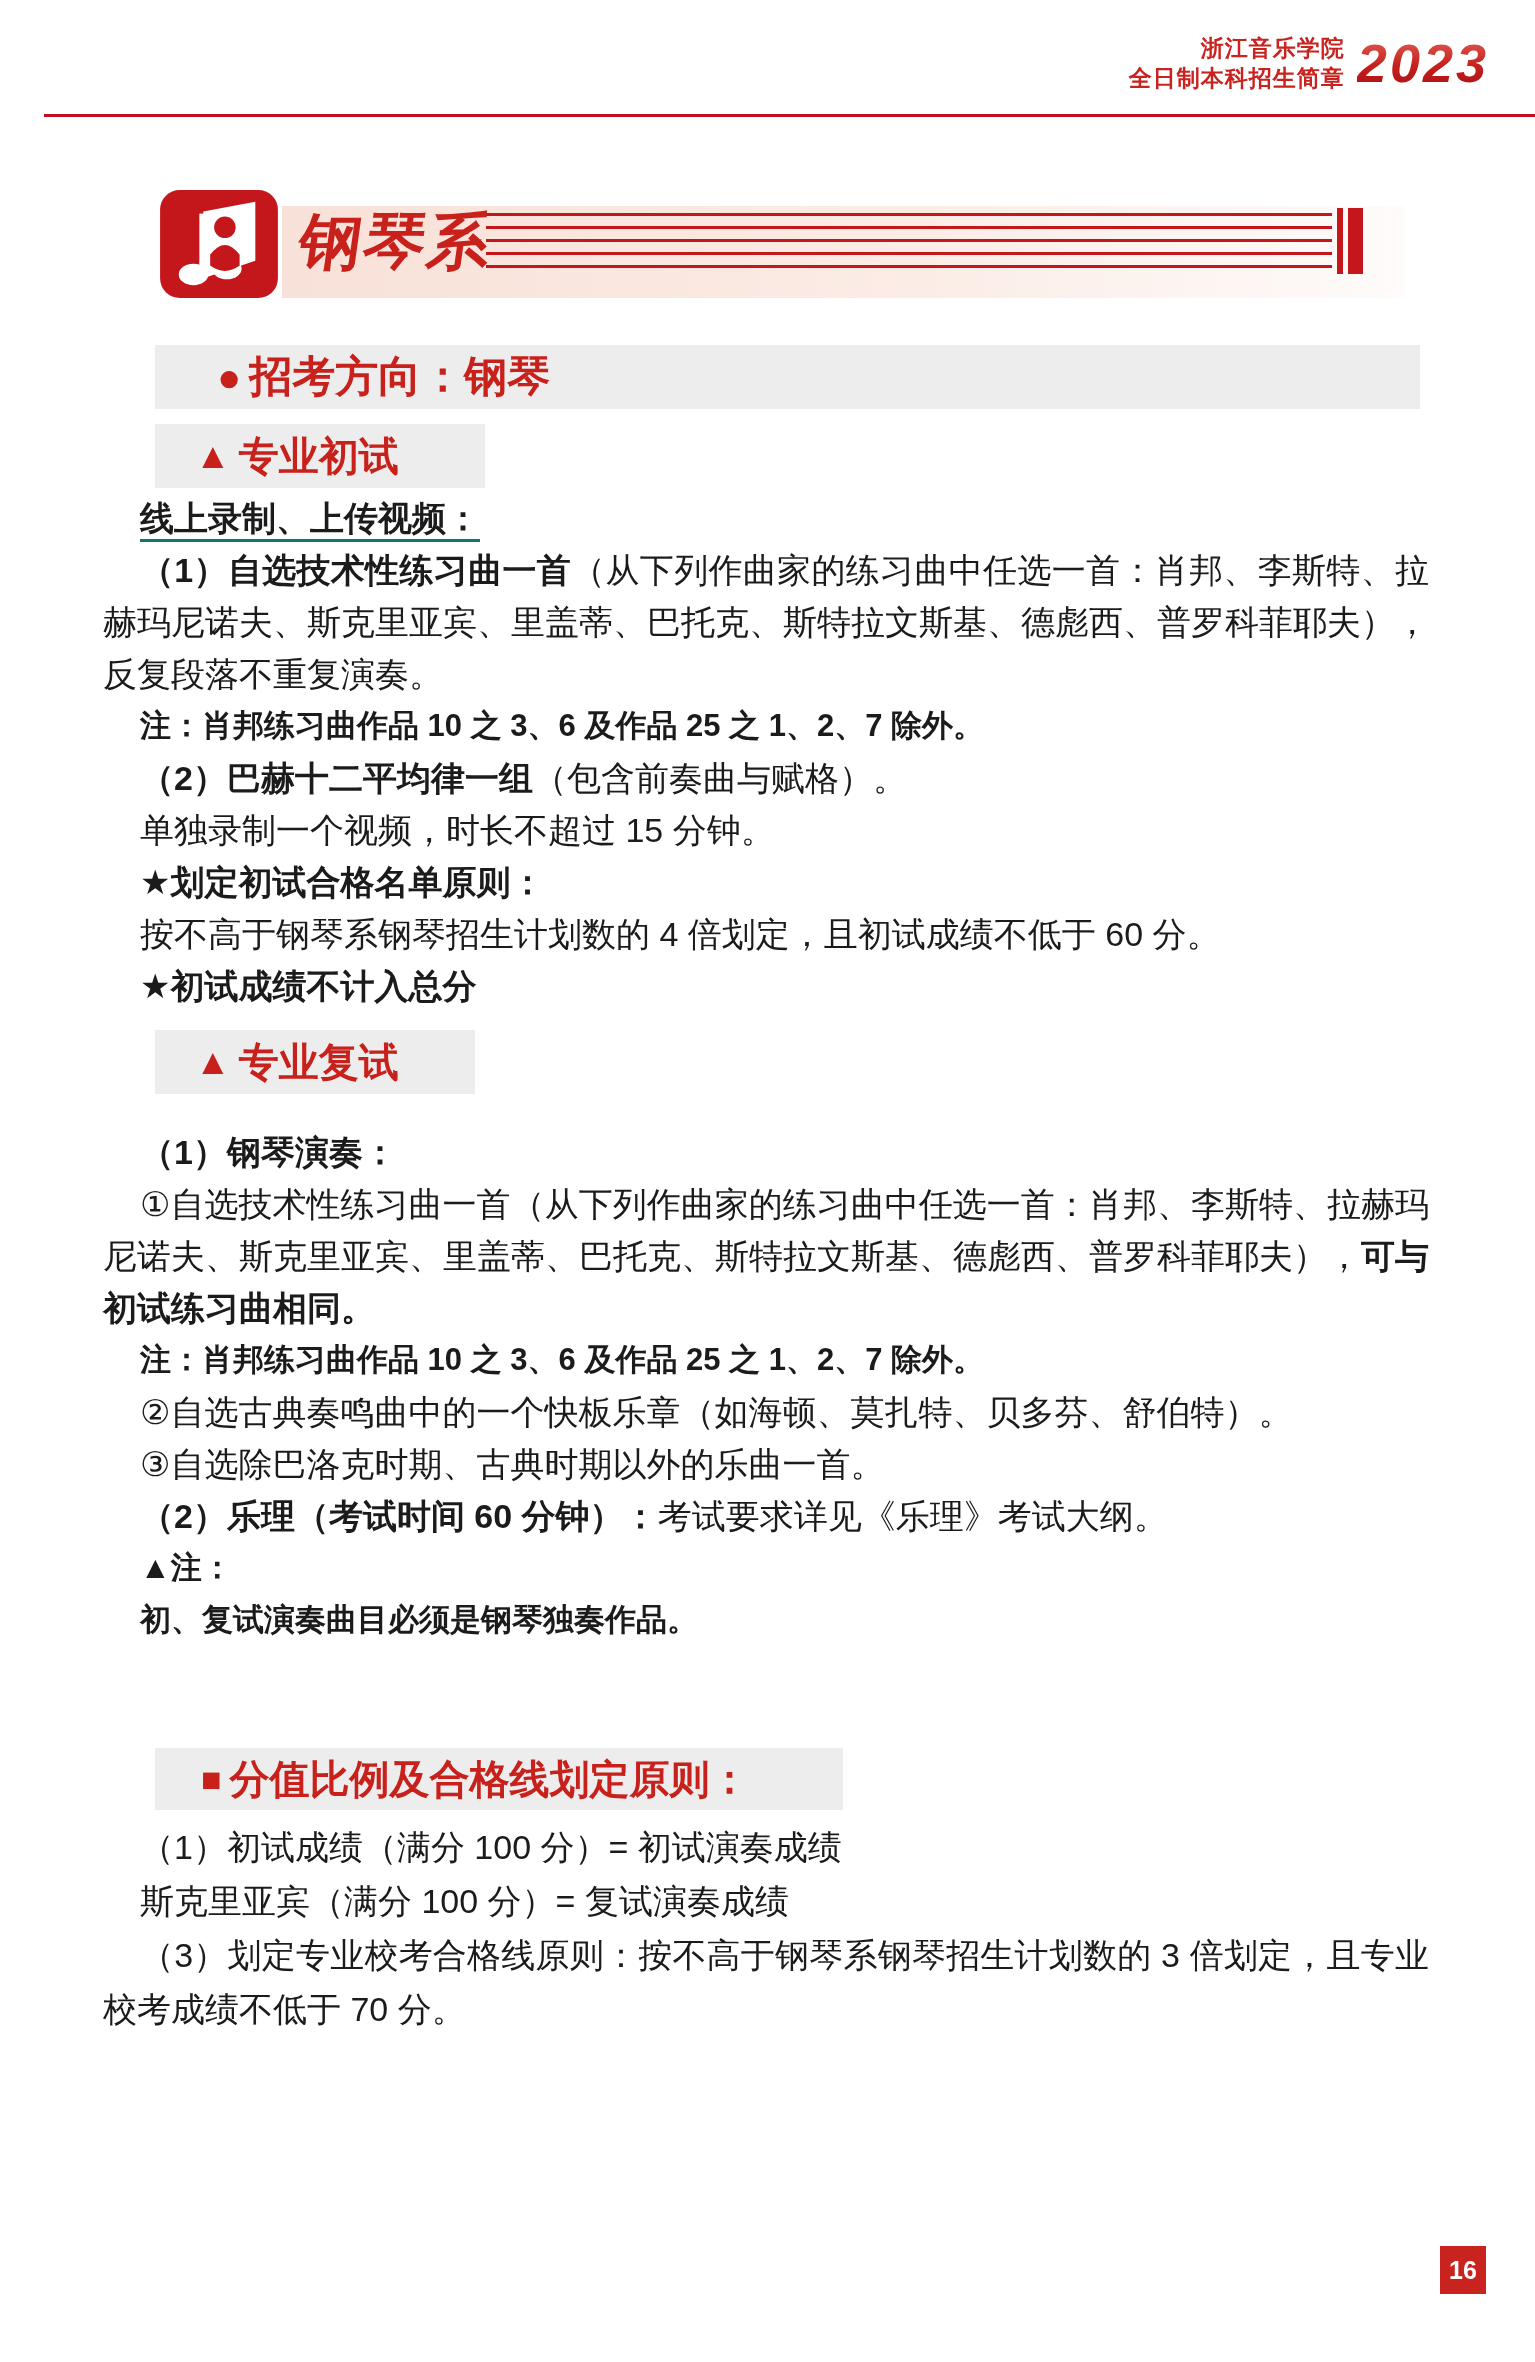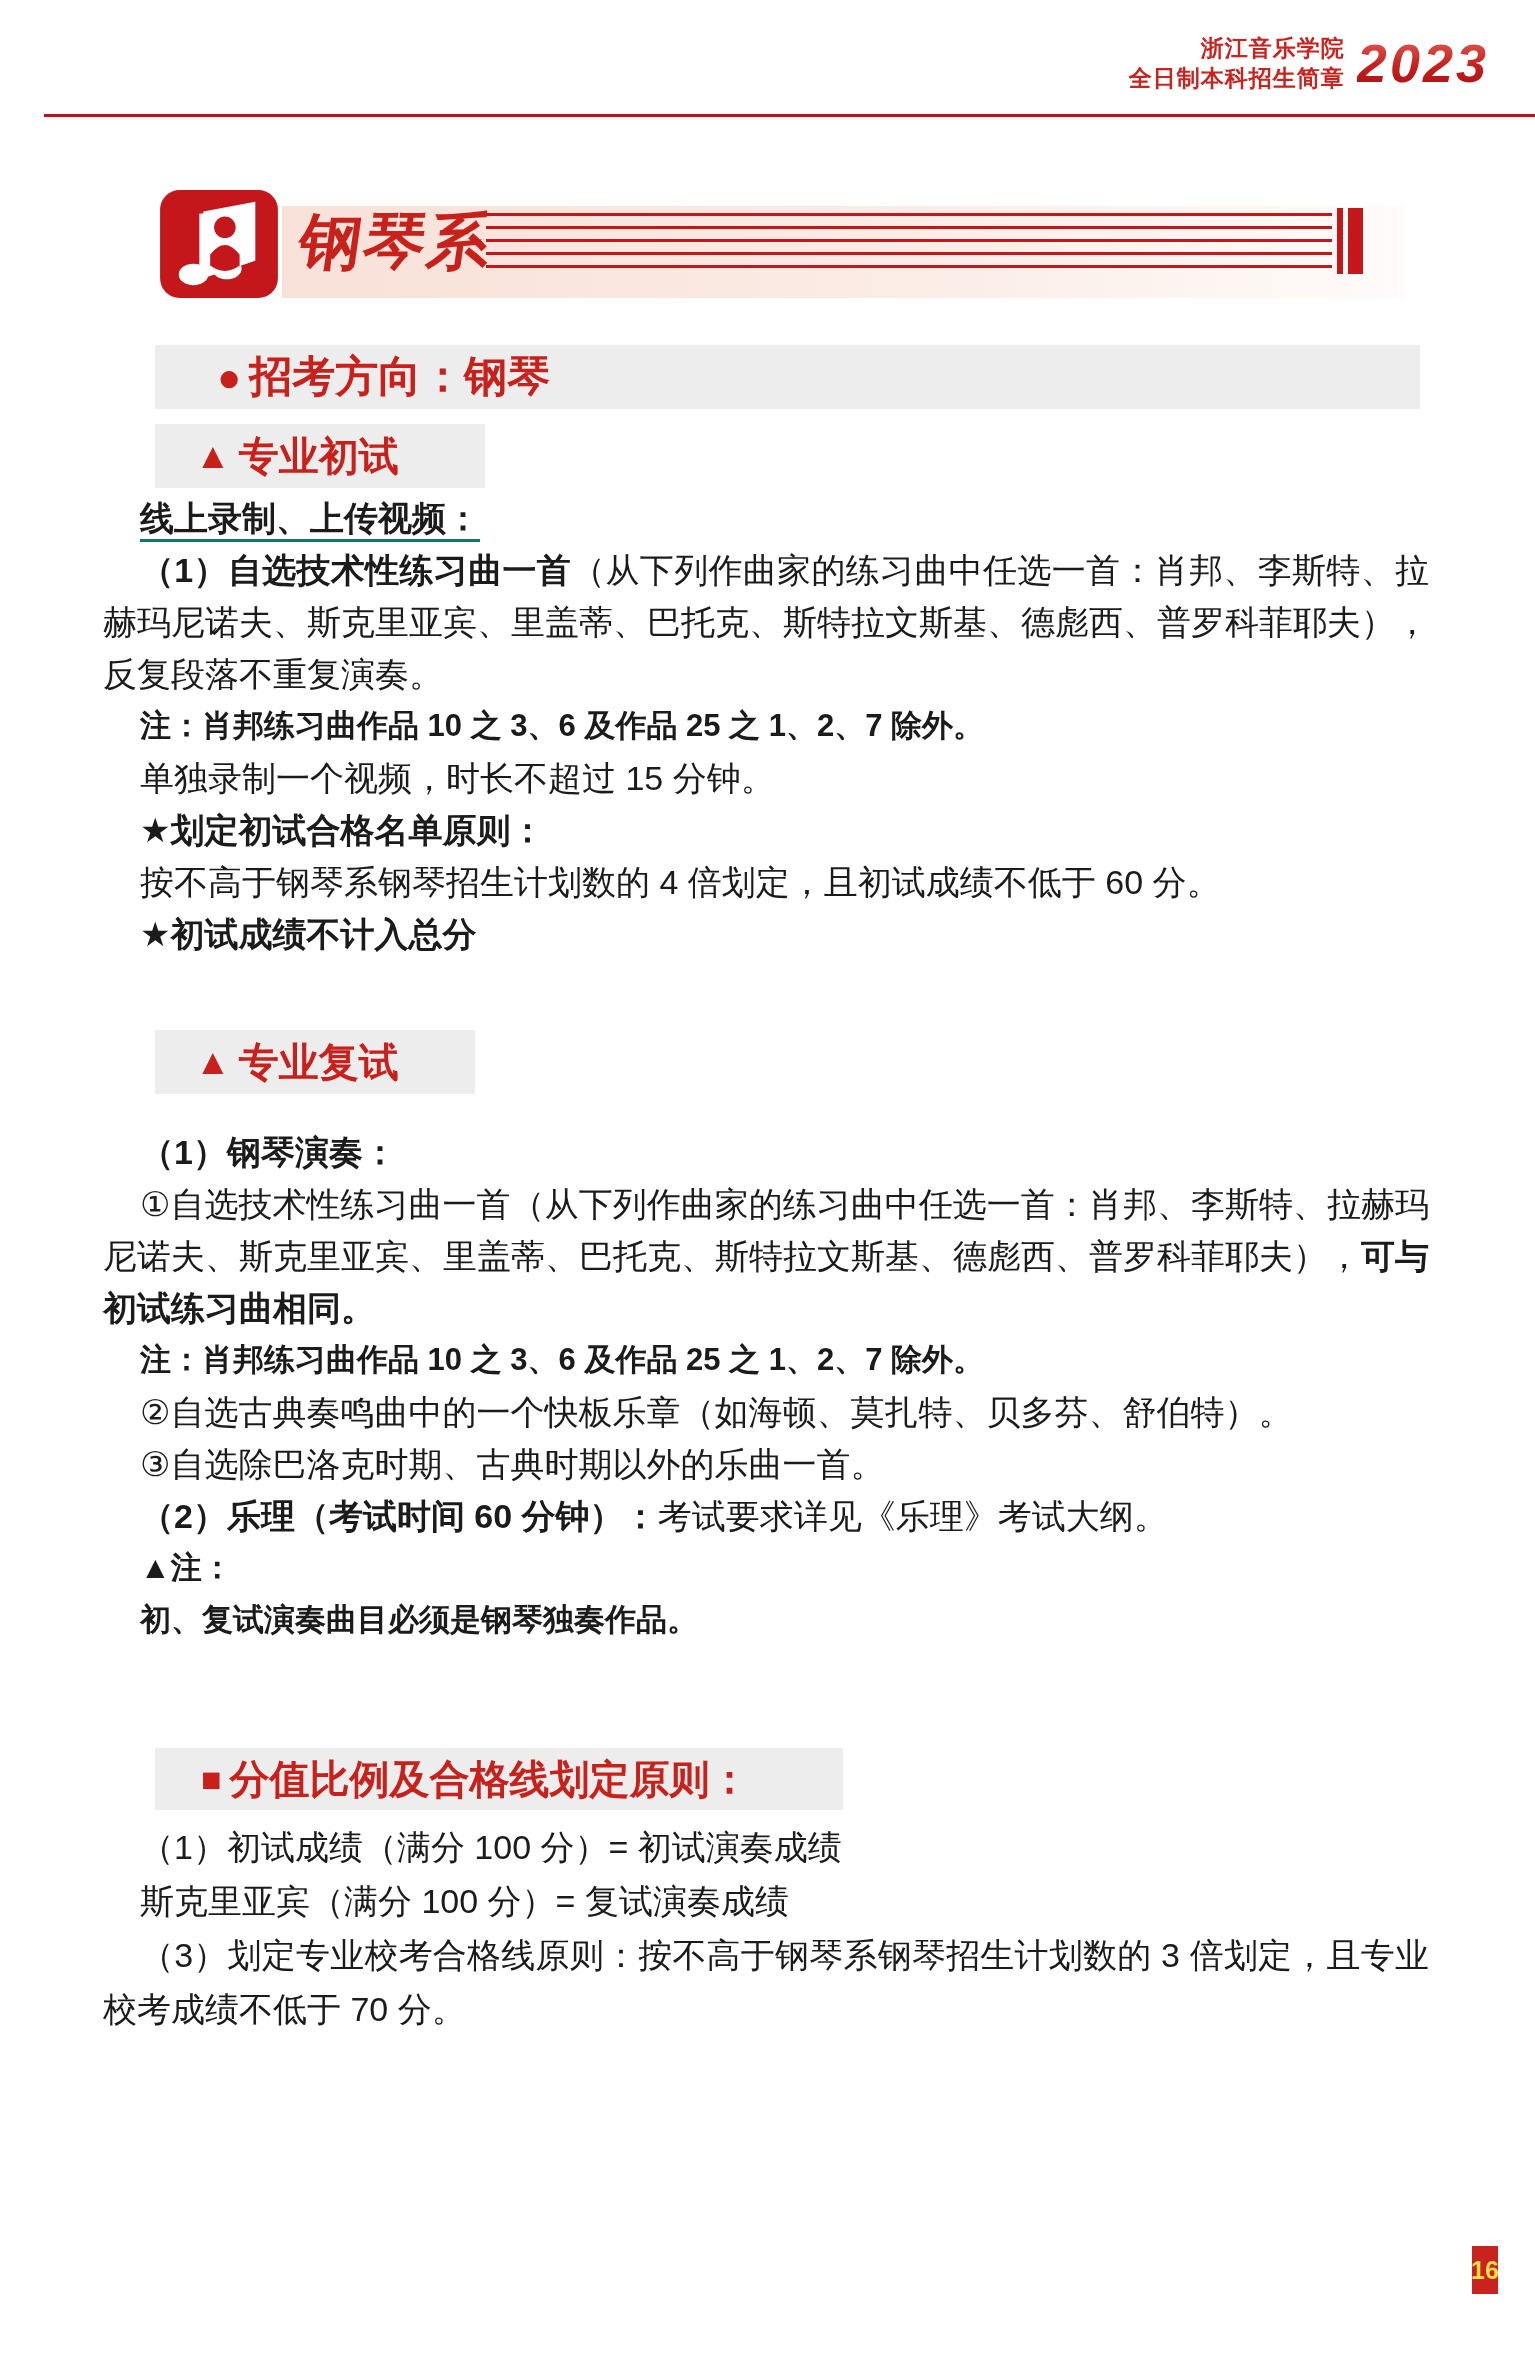--- a/index.html
+++ b/index.html
@@ -44,22 +44,22 @@
   .body p { text-align:justify; }
   .sec1 { top:492px; }  .sec1 p { line-height:52px; }
   .sec2 { top:1126px; } .sec2 p { line-height:52px; }
   .sec3 { top:1820px; } .sec3 p { line-height:54px; }
   .ind { text-indent:37px; }
   .b { font-weight:bold; }
   .note { font-weight:bold; font-size:31px; }
   .uline { border-bottom:3px solid #0f766e; padding-bottom:2px; }
 
   
-  .page-badge { position:absolute; left:1472px; top:2246px; width:26px; height:48px;
-    background:#c9231f; color:#fde047; font-size:25px; font-weight:bold;
+  .page-badge { position:absolute; left:1440px; top:2246px; width:46px; height:48px;
+    background:#c9231f; color:#ffffff; font-size:25px; font-weight:bold;
     display:flex; align-items:center; justify-content:center; }
 </style>
 </head>
 <body>
 
 <div class="page">
 
   <div class="masthead">
     <div class="lines">
       <div>浙江音乐学院</div>
@@ -91,20 +91,21 @@
 
   <div class="bar bar-initial">
     <span class="marker">▲</span>
     <span>专业初试</span>
   </div>
 
   <div class="body sec1">
     <p class="ind"><span class="b uline">线上录制、上传视频：</span></p>
     <p class="ind"><span class="b">（1）自选技术性练习曲一首</span><span>（从下列作曲家的练习曲中任选一首：肖邦、李斯特、拉赫玛尼诺夫、斯克里亚宾、里盖蒂、巴托克、斯特拉文斯基、德彪西、普罗科菲耶夫），反复段落不重复演奏。</span></p>
     <p class="ind note">注：肖邦练习曲作品 10 之 3、6 及作品 25 之 1、2、7 除外。</p>
+    <p class="ind"><span class="b">（2）巴赫十二平均律一组</span><span>（包含前奏曲与赋格）。</span></p>
     <p class="ind">单独录制一个视频，时长不超过 15 分钟。</p>
     <p class="ind b">★划定初试合格名单原则：</p>
     <p class="ind">按不高于钢琴系钢琴招生计划数的 4 倍划定，且初试成绩不低于 60 分。</p>
     <p class="ind b">★初试成绩不计入总分</p>
   </div>
 
   <div class="bar bar-final">
     <span class="marker">▲</span>
     <span>专业复试</span>
   </div>

